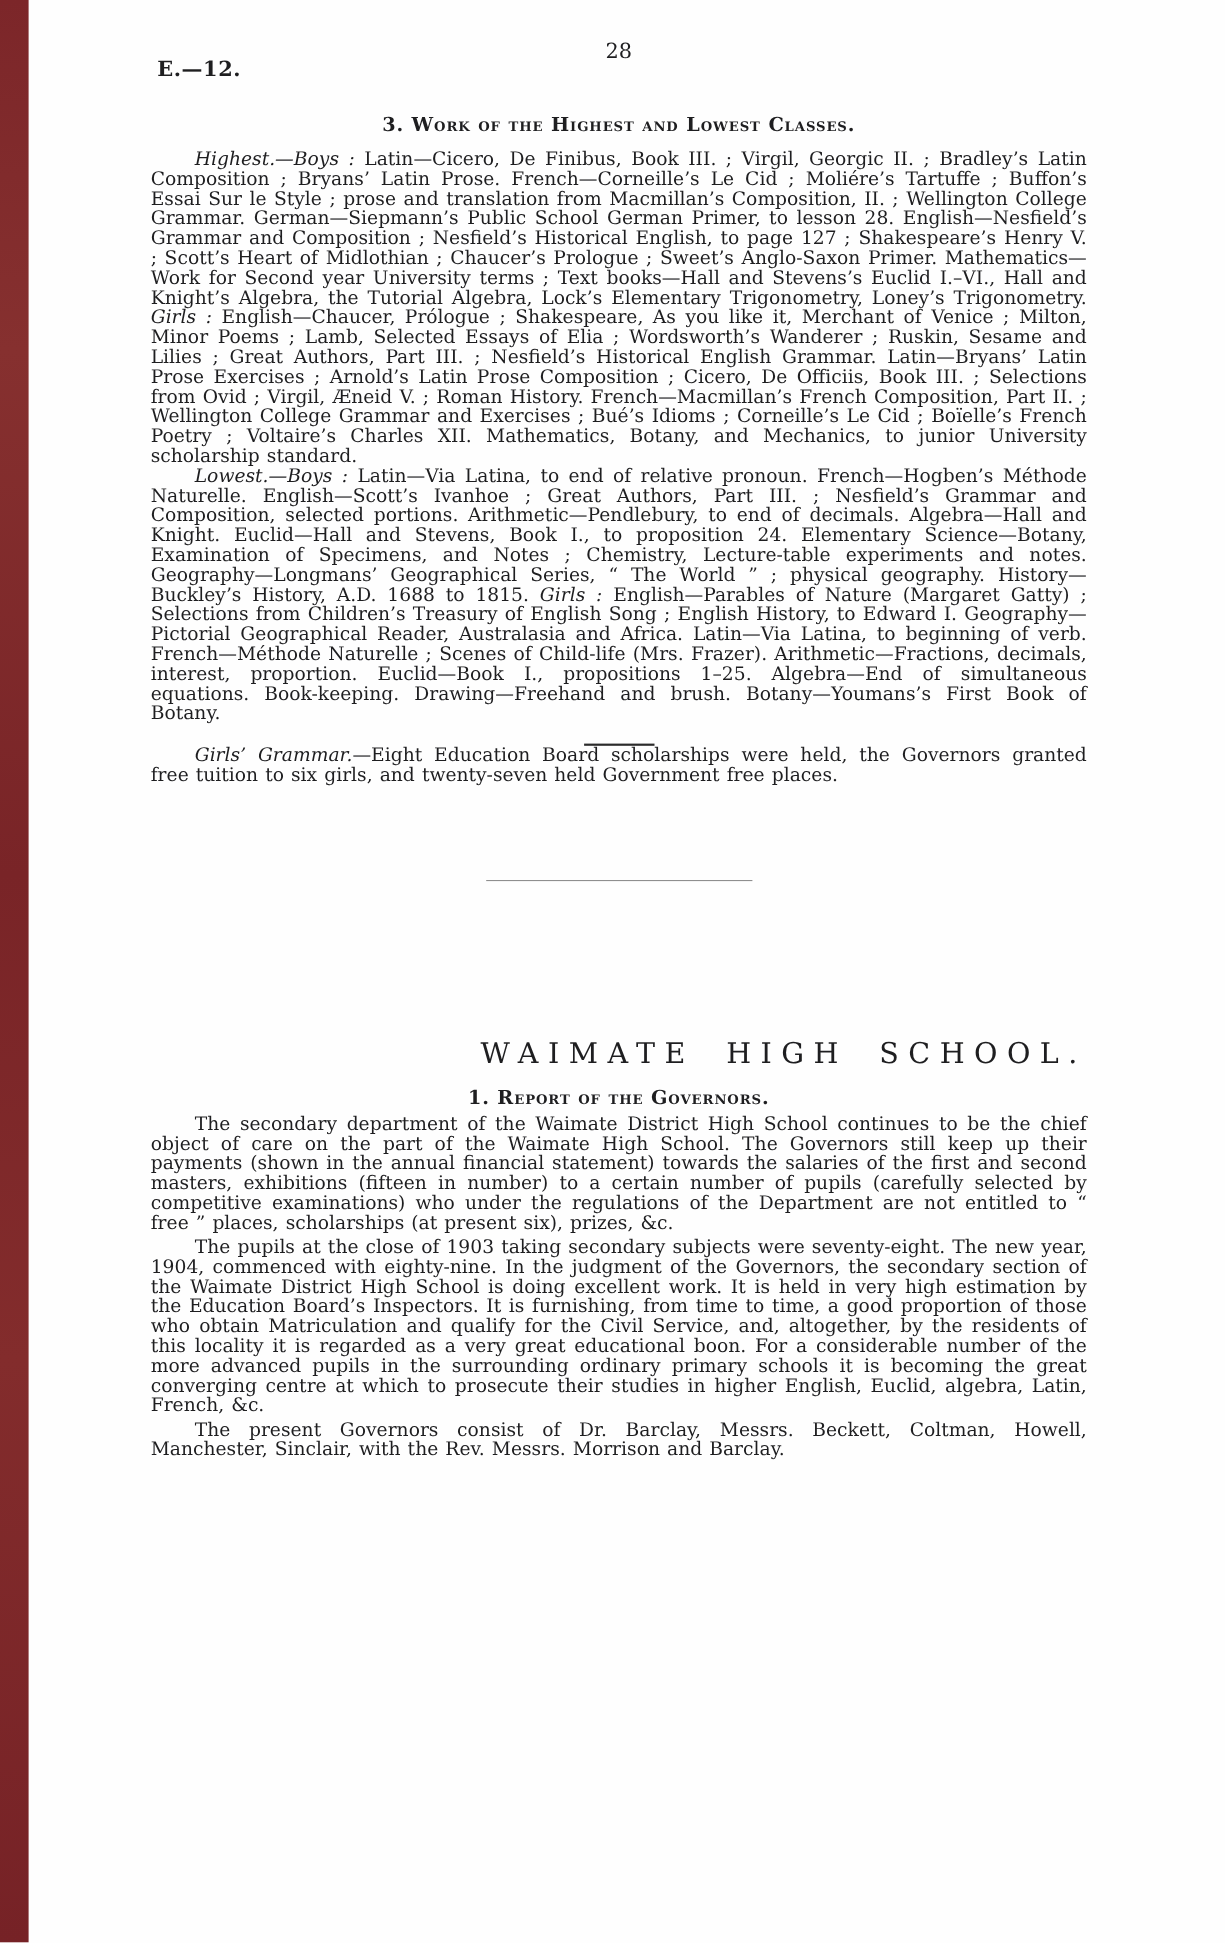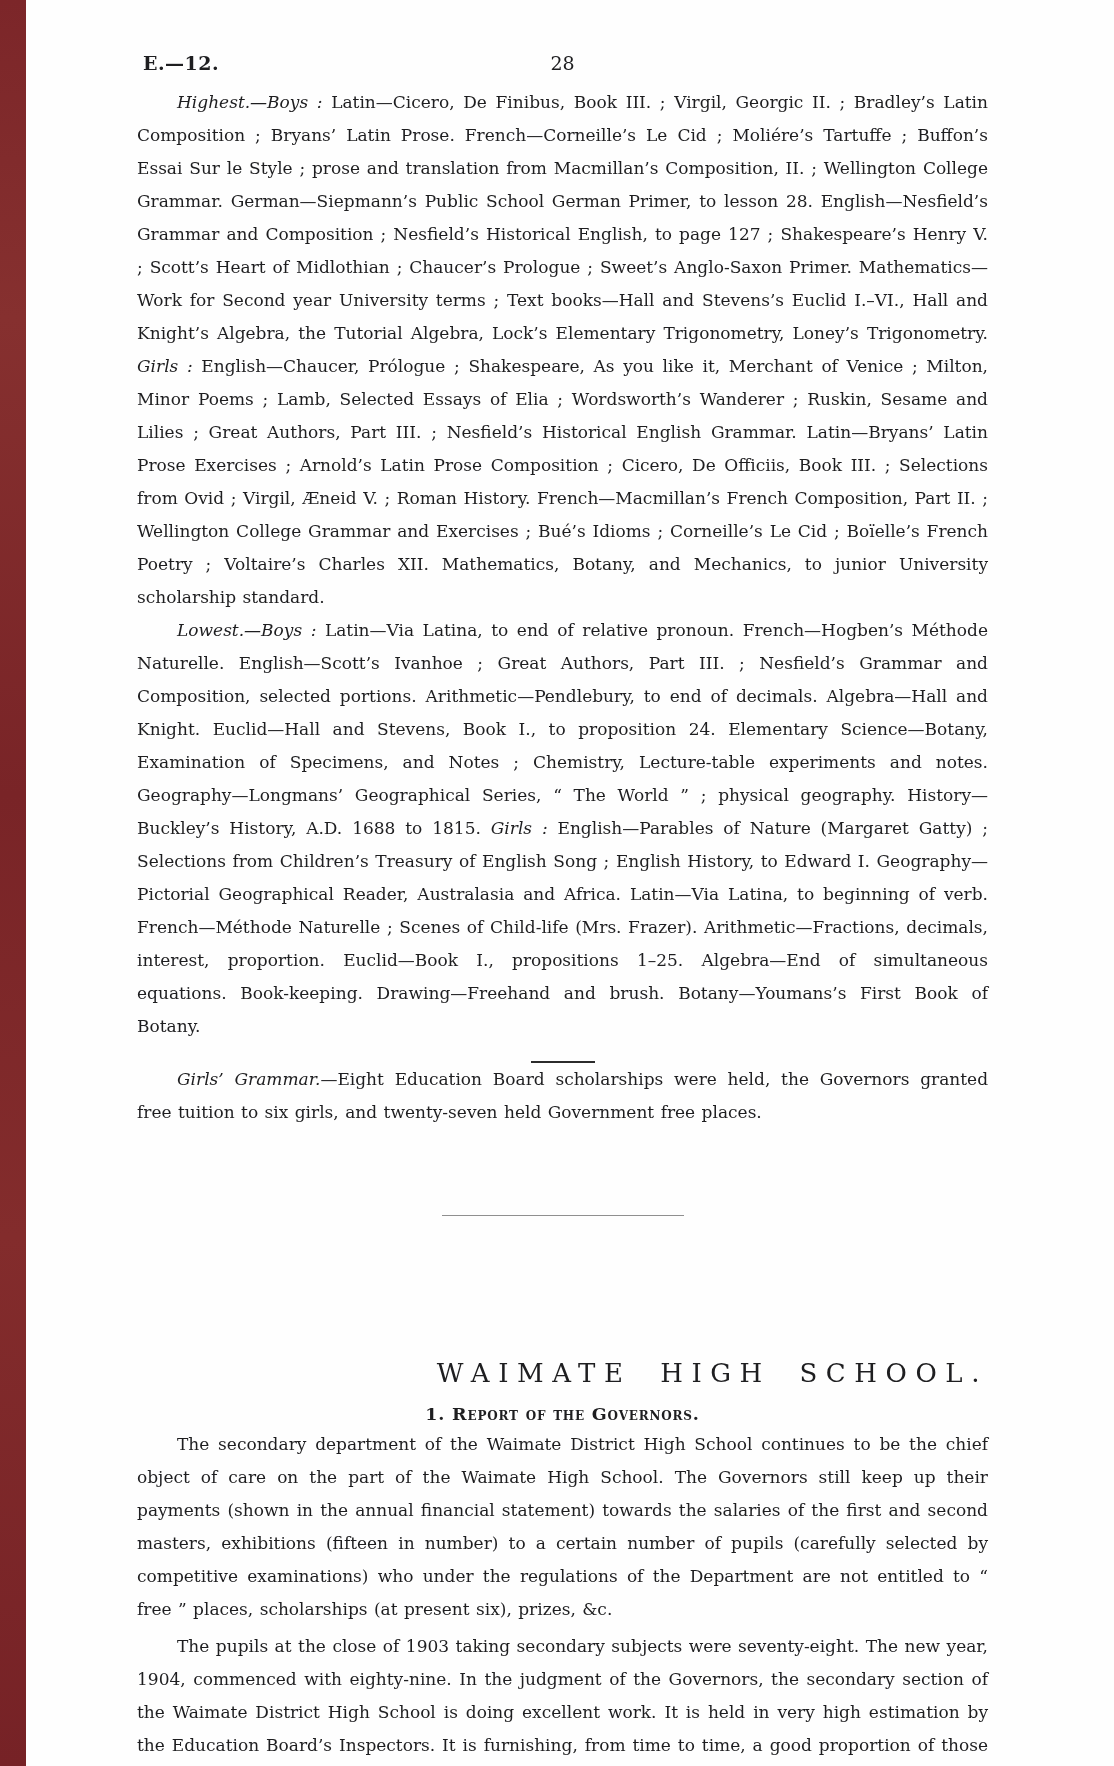--- a/index.html
+++ b/index.html
@@ -34,37 +34,37 @@
   }
   .doc-ref {
     position: absolute;
     left: 6px; bottom: 0;
     font-size: 19px;
     font-weight: 700;
     letter-spacing: 0.5px;
   }
   .page-num {
     position: absolute;
-    left: 50%; bottom: 0;
+    left: 50%; bottom: 16px;
     transform: translateX(-50%);
     font-size: 19px;
   }
   .sc-heading {
     margin: 30px 0 0 0;
     text-align: center;
     font-variant: small-caps;
     font-size: 17.5px;
     letter-spacing: 0.8px;
   }
   .para {
     margin: 12px 0 0 0;
     text-align: justify;
     text-indent: 40px;
     font-size: 17px;
-    line-height: 33px;
+    line-height: 18px;
     word-spacing: 0.06em;
   }
   .para.tight { margin-top: 0; }
   .it { font-style: italic; }
   .rule-short {
     width: 64px;
     border: 0;
     border-top: 2px solid #2b2b2b;
     margin: 18px auto 0 auto;
   }
@@ -92,20 +92,21 @@
 <div class="page">
   <div class="binding-strip"></div>
 
   <div class="content">
 
     <div class="page-head">
       <span class="doc-ref">E.—12.</span>
       <span class="page-num">28</span>
     </div>
 
+    <h3 class="sc-heading">3. Work of the Highest and Lowest Classes.</h3>
 
     <p class="para"><span class="it">Highest.—Boys :</span><span> Latin—Cicero, De Finibus, Book III. ; Virgil, Georgic II. ; Bradley’s Latin Composition ; Bryans’ Latin Prose. French—Corneille’s Le Cid ; Moliére’s Tartuffe ; Buffon’s Essai Sur le Style ; prose and translation from Macmillan’s Composition, II. ; Wellington College Grammar. German—Siepmann’s Public School German Primer, to lesson 28. English—Nesfield’s Grammar and Composition ; Nesfield’s Historical English, to page 127 ; Shakespeare’s Henry V. ; Scott’s Heart of Midlothian ; Chaucer’s Prologue ; Sweet’s Anglo-Saxon Primer. Mathematics—Work for Second year University terms ; Text books—Hall and Stevens’s Euclid I.–VI., Hall and Knight’s Algebra, the Tutorial Algebra, Lock’s Elementary Trigonometry, Loney’s Trigonometry. </span><span class="it">Girls :</span><span> English—Chaucer, Prólogue ; Shakespeare, As you like it, Merchant of Venice ; Milton, Minor Poems ; Lamb, Selected Essays of Elia ; Wordsworth’s Wanderer ; Ruskin, Sesame and Lilies ; Great Authors, Part III. ; Nesfield’s Historical English Grammar. Latin—Bryans’ Latin Prose Exercises ; Arnold’s Latin Prose Composition ; Cicero, De Officiis, Book III. ; Selections from Ovid ; Virgil, Æneid V. ; Roman History. French—Macmillan’s French Composition, Part II. ; Wellington College Grammar and Exercises ; Bué’s Idioms ; Corneille’s Le Cid ; Boïelle’s French Poetry ; Voltaire’s Charles XII. Mathematics, Botany, and Mechanics, to junior University scholarship standard.</span></p>
 
     <p class="para tight"><span class="it">Lowest.—Boys :</span><span> Latin—Via Latina, to end of relative pronoun. French—Hogben’s Méthode Naturelle. English—Scott’s Ivanhoe ; Great Authors, Part III. ; Nesfield’s Grammar and Composition, selected portions. Arithmetic—Pendlebury, to end of decimals. Algebra—Hall and Knight. Euclid—Hall and Stevens, Book I., to proposition 24. Elementary Science—Botany, Examination of Specimens, and Notes ; Chemistry, Lecture-table experiments and notes. Geography—Longmans’ Geographical Series, “ The World ” ; physical geography. History—Buckley’s History, A.D. 1688 to 1815. </span><span class="it">Girls :</span><span> English—Parables of Nature (Margaret Gatty) ; Selections from Children’s Treasury of English Song ; English History, to Edward I. Geography—Pictorial Geographical Reader, Australasia and Africa. Latin—Via Latina, to beginning of verb. French—Méthode Naturelle ; Scenes of Child-life (Mrs. Frazer). Arithmetic—Fractions, decimals, interest, proportion. Euclid—Book I., propositions 1–25. Algebra—End of simultaneous equations. Book-keeping. Drawing—Freehand and brush. Botany—Youmans’s First Book of Botany.</span></p>
 
     <hr class="rule-short">
 
 
 
     <p class="para tight"><span class="it">Girls’ Grammar.</span><span>—Eight Education Board scholarships were held, the Governors granted free tuition to six girls, and twenty-seven held Government free places.</span></p>

